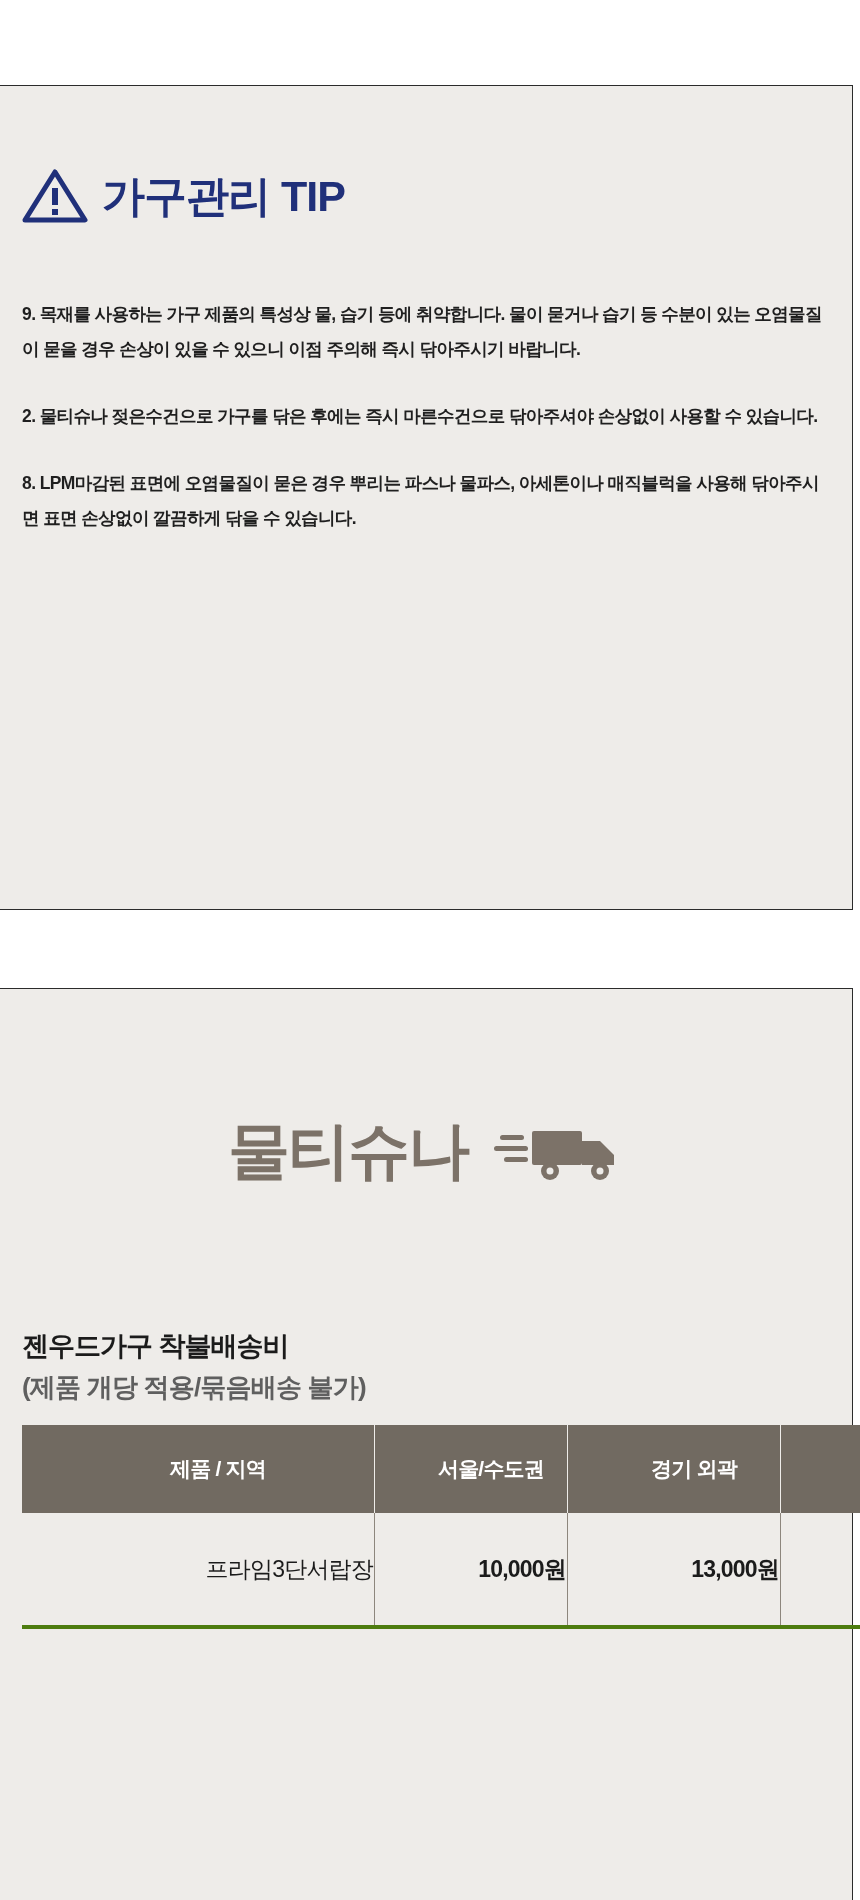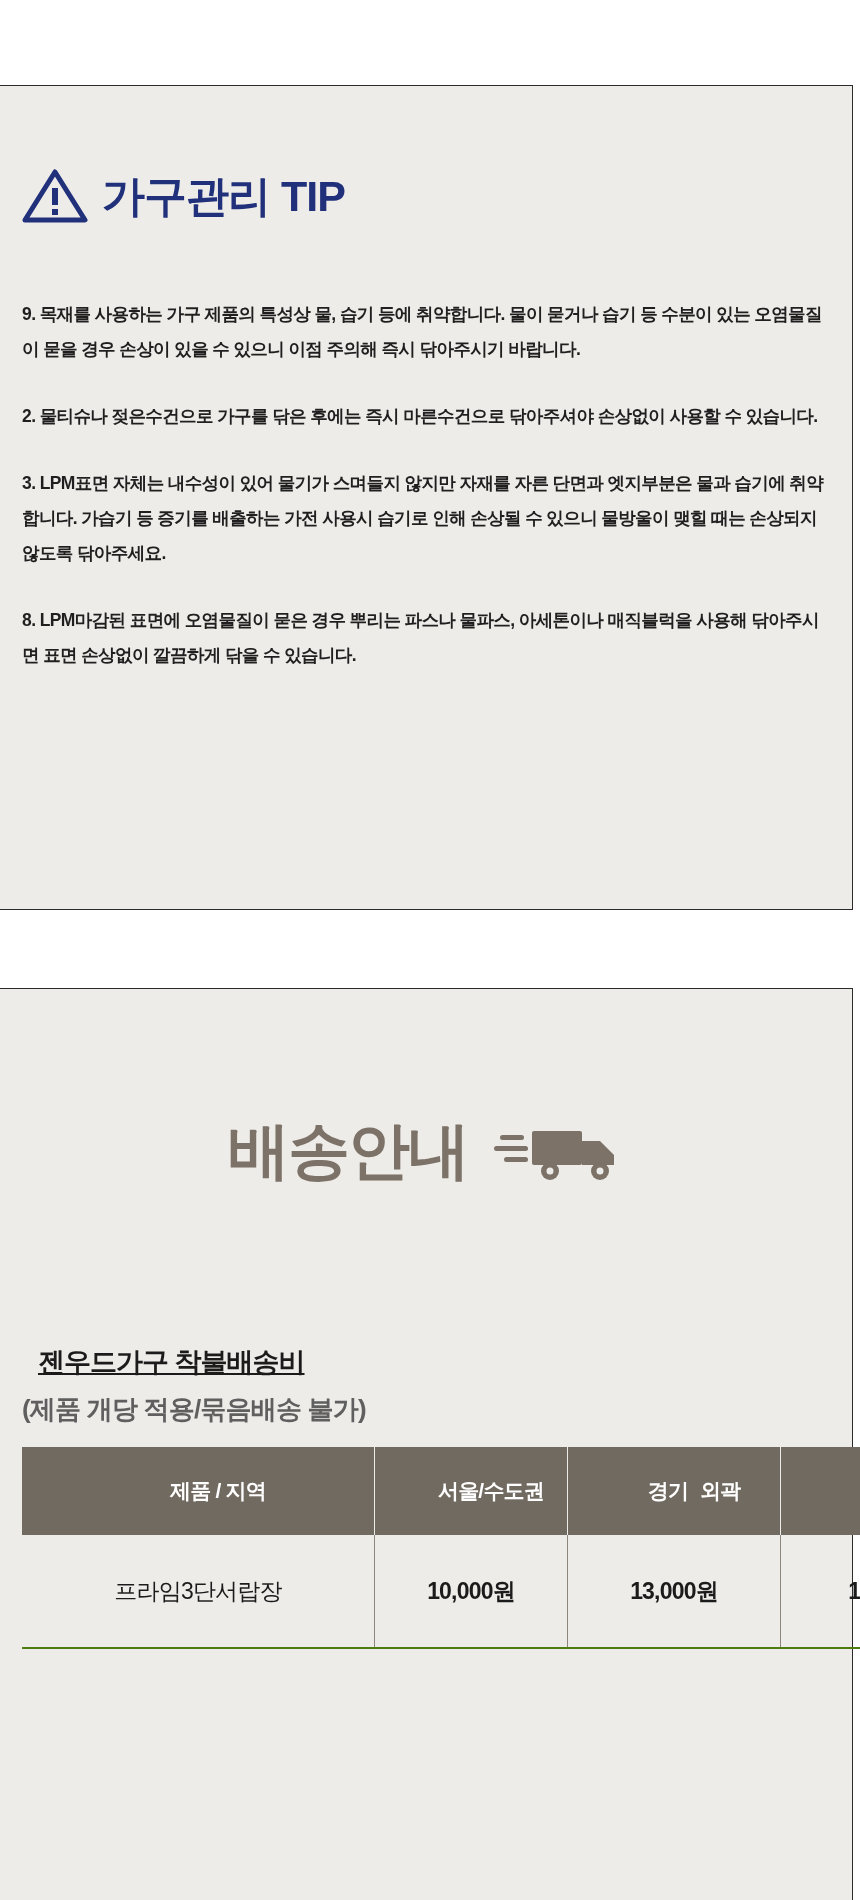--- a/index.html
+++ b/index.html
@@ -94,23 +94,22 @@
   }
 
   .delivery-sub {
     padding: 96px 0 0 22px;
   }
   .delivery-sub-title {
     font-size: 27px;
     font-weight: bold;
     color: #1b1b1b;
     letter-spacing: -1px;
-    margin: 16px;
+    margin: 0;
     line-height: 1.2;
-    text-decoration: underline;
   }
   .delivery-sub-note {
     font-size: 26px;
     font-weight: bold;
     color: #5f5f5f;
     letter-spacing: -0.8px;
     margin: 10px 0 0 0;
     line-height: 1.2;
   }
 
@@ -131,59 +130,58 @@
     text-align: center;
     border-right: 1px solid #eeece9;
     vertical-align: middle;
     padding-left: 41px;
   }
   .fee-table th:last-child { border-right: none; }
   .fee-table td {
     font-size: 23px;
     color: #1b1b1b;
     height: 110px;
-    text-align: center;
+    text-align: right;
     vertical-align: middle;
     letter-spacing: -0.8px;
-    border-bottom: 2px solid #4d7c0f;
+    border-bottom: 4px solid #4d7c0f;
     border-right: 1px solid #8d867d;
   }
   .fee-table td:last-child { border-right: none; }
   .fee-table td.amount { font-weight: bold; }
   .col-product { width: 310px; }
   .col-seoul   { width: 150px; }
-  .col-gyeonggi{ width: 170px; font-family: Liberation Mono, monospace; }
+  .col-gyeonggi{ width: 170px; }
   .col-region  { width: 180px; }
 </style>
 </head>
 <body>
 
 <section class="tip-panel">
   <div class="tip-header">
     <span class="warn-icon">
       <svg viewBox="0 0 66 56" width="66" height="56" aria-hidden="true">
         <polygon points="33,4 63,52 3,52" fill="none" stroke="#20307a" stroke-width="5" stroke-linejoin="round"></polygon>
         <rect x="30" y="20" width="6" height="17" fill="#20307a"></rect>
         <rect x="30" y="41" width="6" height="6" fill="#20307a"></rect>
       </svg>
     </span>
     <h1 class="tip-title">가구관리 TIP</h1>
   </div>
 
   <div class="tip-body">
     <p class="tip-para">9. 목재를 사용하는 가구 제품의 특성상 물, 습기 등에 취약합니다. 물이 묻거나 습기 등 수분이 있는 오염물질이 묻을 경우 손상이 있을 수 있으니 이점 주의해 즉시 닦아주시기 바랍니다.</p>
     <p class="tip-para">2. 물티슈나 젖은수건으로 가구를 닦은 후에는 즉시 마른수건으로 닦아주셔야 손상없이 사용할 수 있습니다.</p>
-    <p class="tip-para">3. LPM표면 자체는 내수성이 있어 물기가 스며들지 않지만 자재를 자른 단면과 엣지부분은 물과 습기에 취약합니다. 가습기 등 증기를 배출하는 가전 사용시 습기로 인해 손상될 수 있으니 물방울이 맺힐 때는 손상되지 않도록 닦아주세요.</p>
     <p class="tip-para">8. LPM마감된 표면에 오염물질이 묻은 경우 뿌리는 파스나 물파스, 아세톤이나 매직블럭을 사용해 닦아주시면 표면 손상없이 깔끔하게 닦을 수 있습니다.</p>
   </div>
 </section>
 
 <section class="delivery-panel">
   <div class="delivery-head">
-    <h2 class="delivery-head-title">배송안내</h2>
+    <h2 class="delivery-head-title">물티슈나</h2>
     <span class="truck-icon">
       <svg viewBox="0 0 130 72" width="130" height="72" aria-hidden="true">
         <g fill="#7c7268">
           <rect x="38" y="16" width="50" height="34" rx="2"></rect>
           <path d="M88 26 h18 l14 14 v10 h-32 z"></path>
           <rect x="6" y="20" width="24" height="5" rx="2.5"></rect>
           <rect x="0" y="31" width="34" height="5" rx="2.5"></rect>
           <rect x="10" y="42" width="24" height="5" rx="2.5"></rect>
           <circle cx="56" cy="56" r="9"></circle>
           <circle cx="106" cy="56" r="9"></circle>

